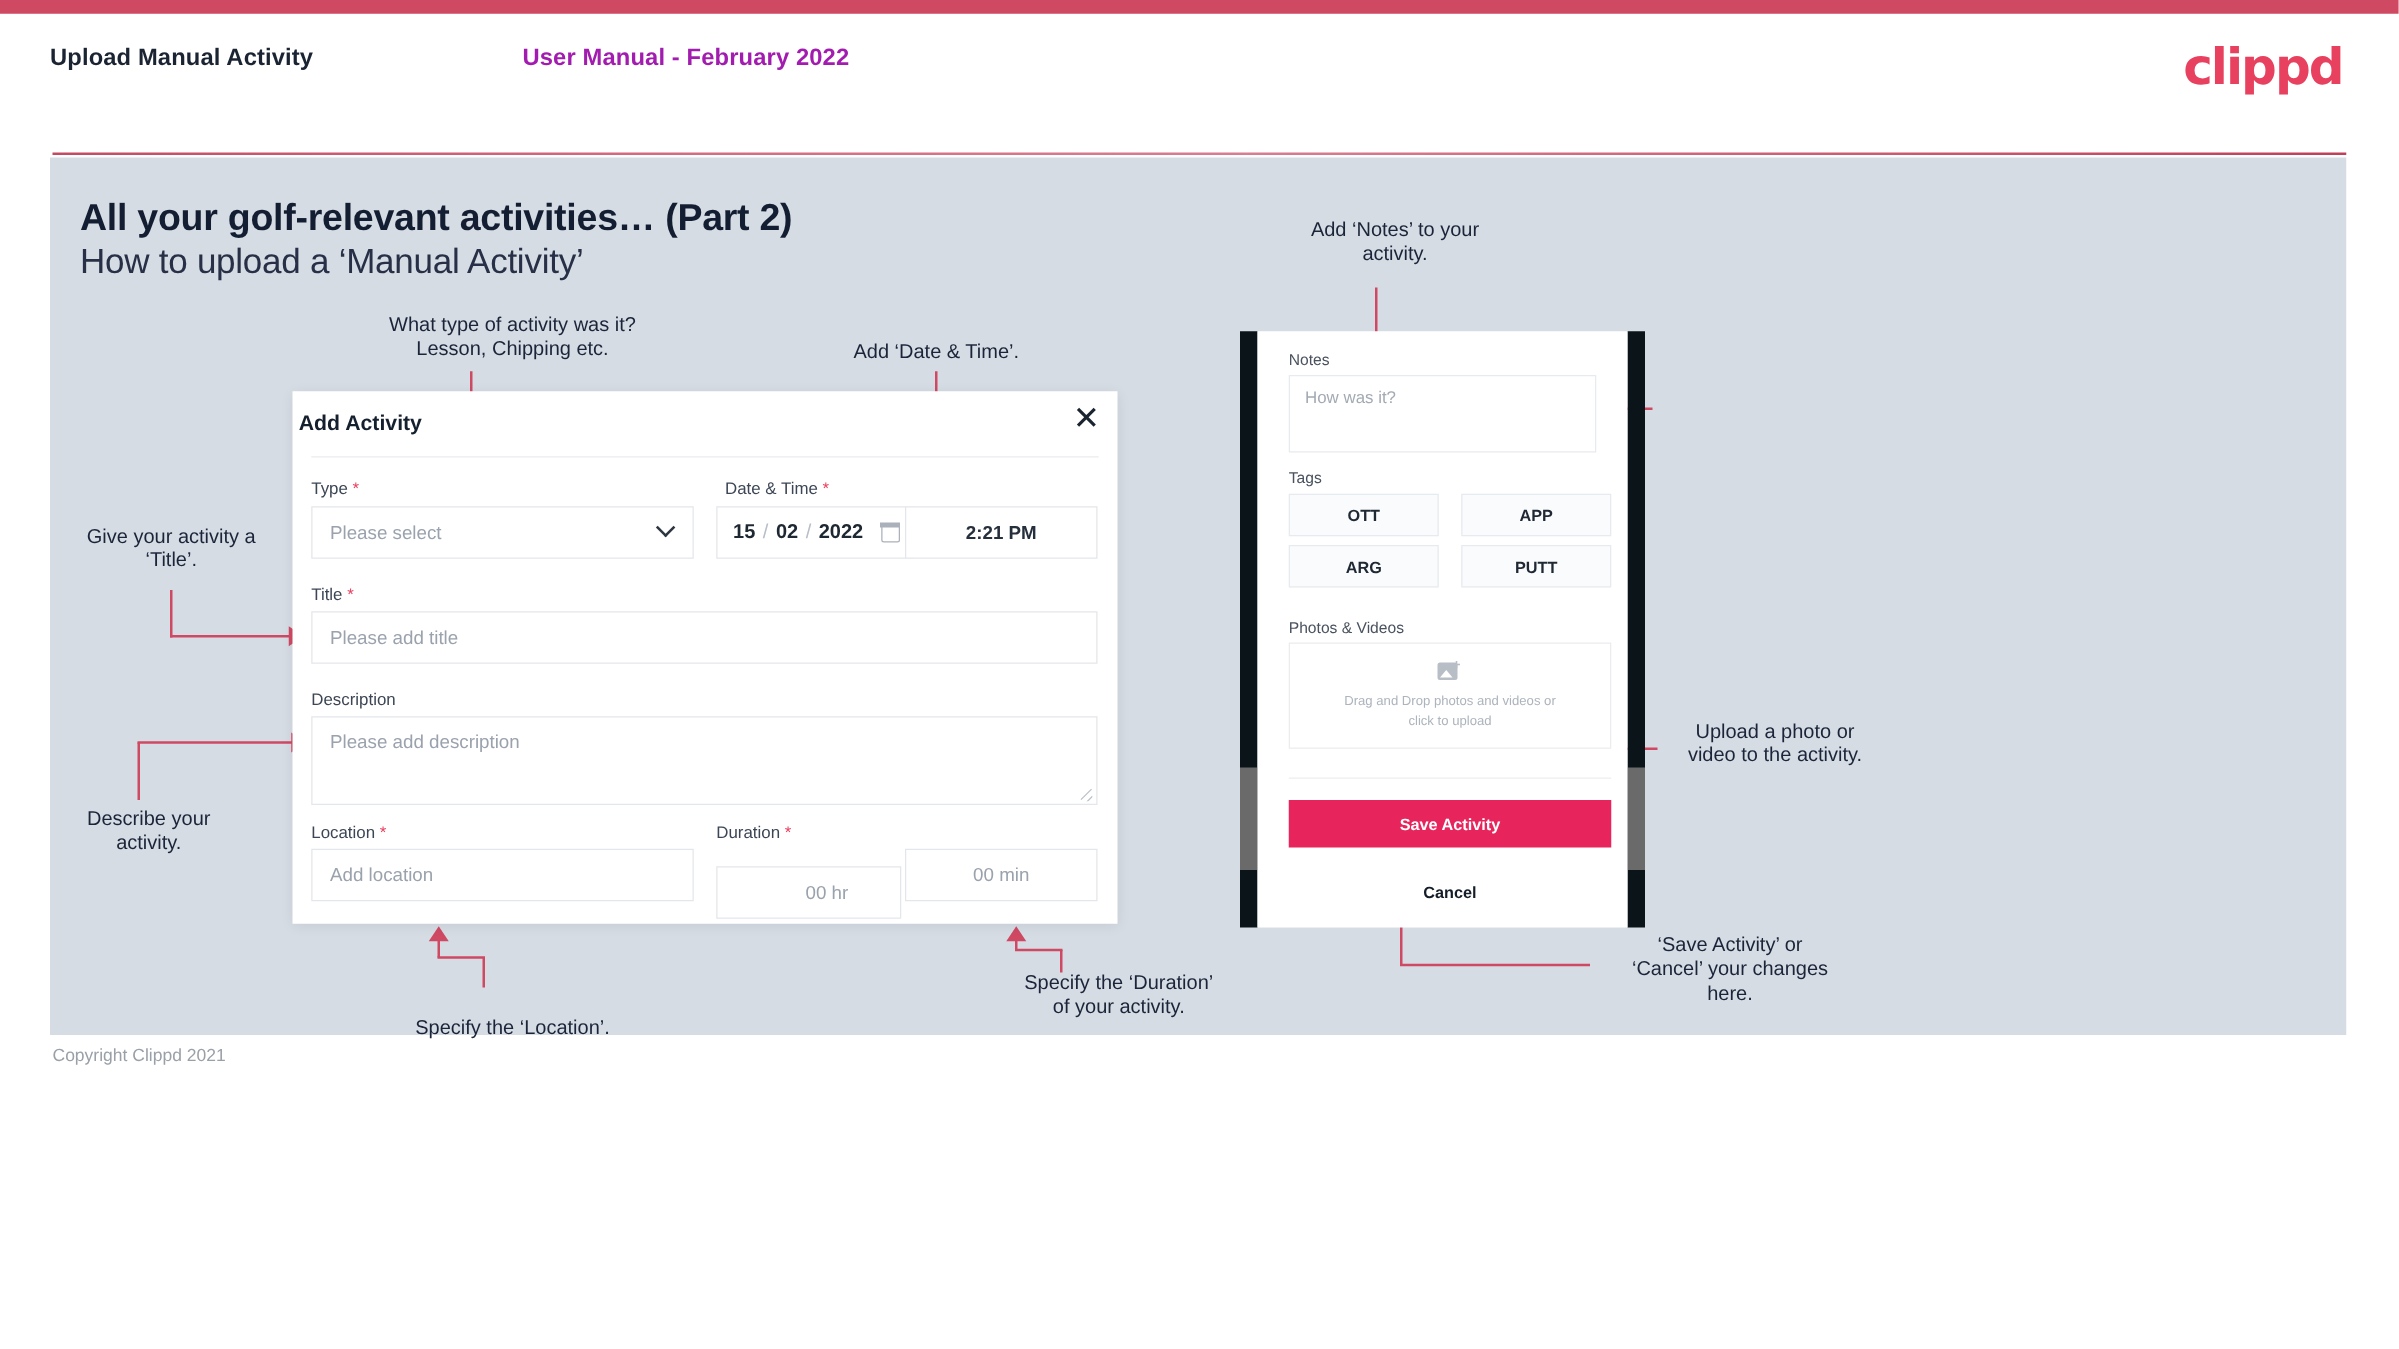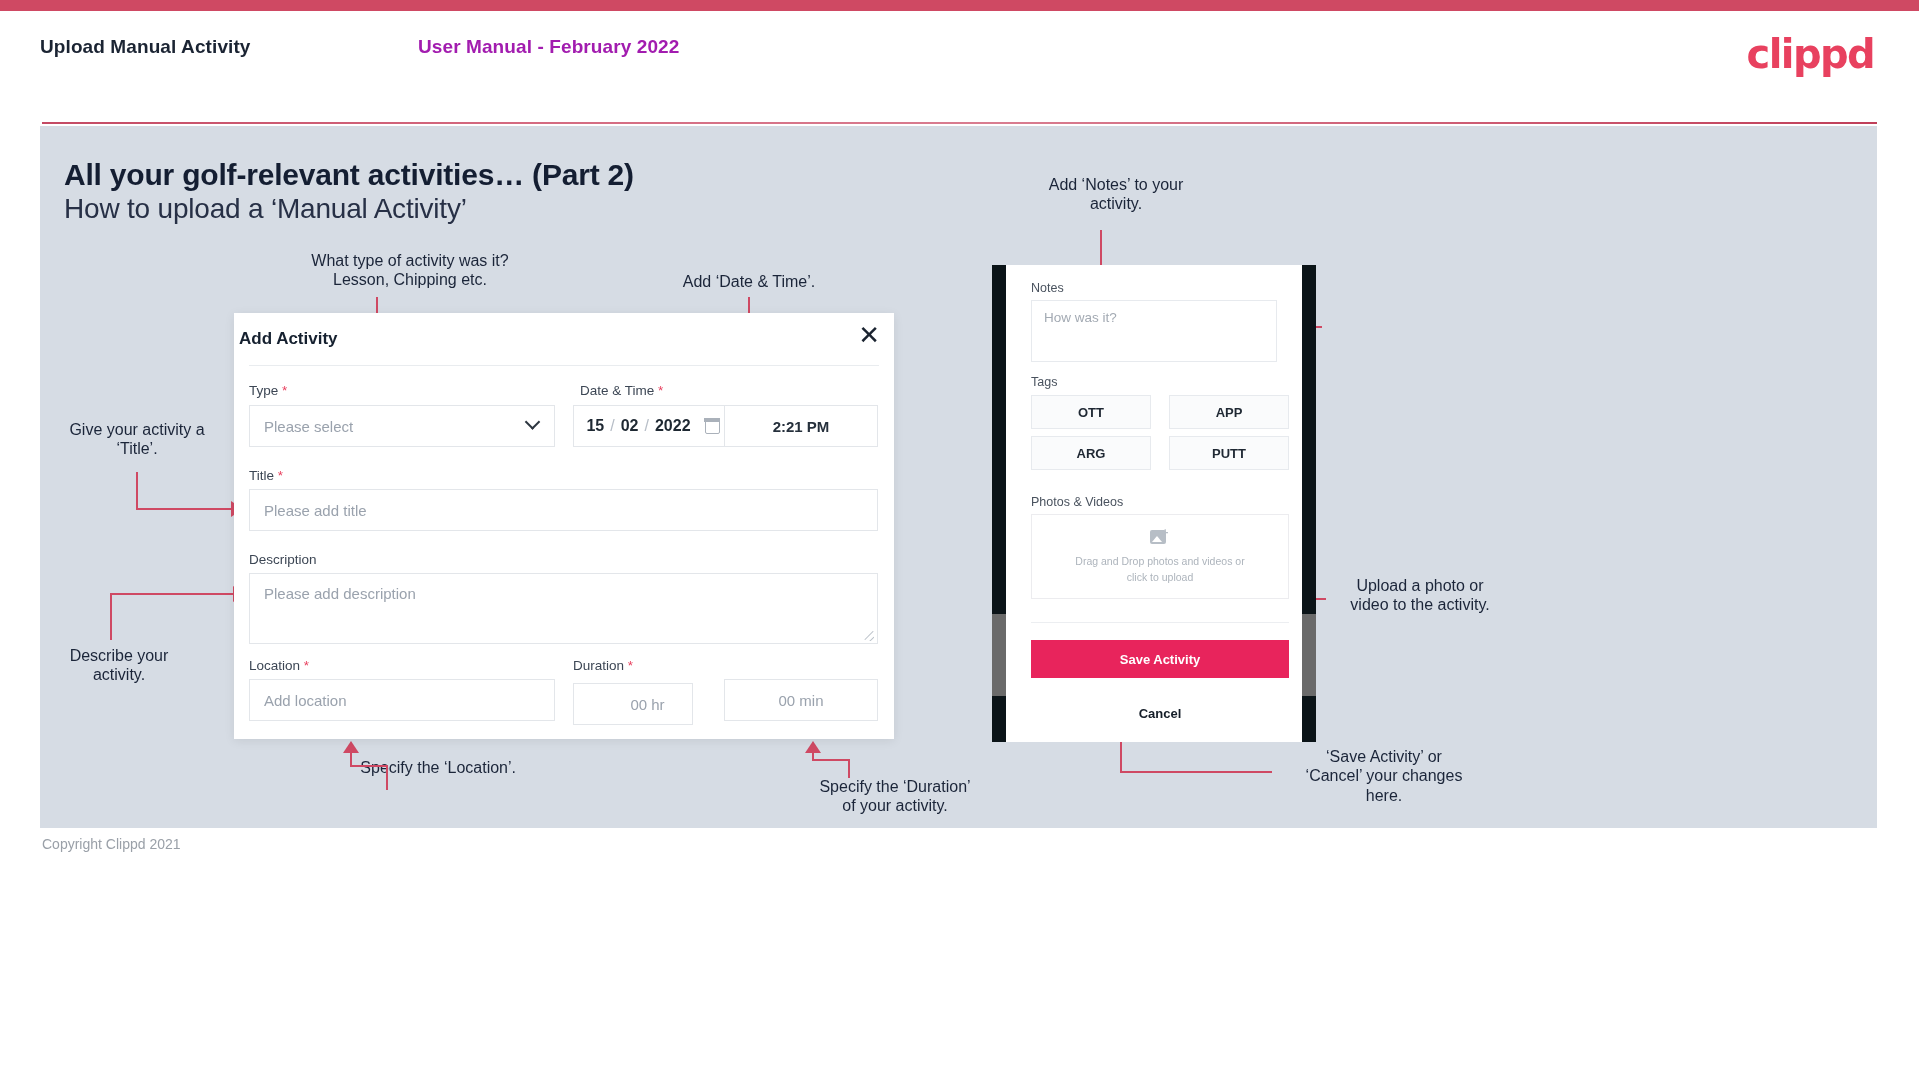--- a/index.html
+++ b/index.html
@@ -212,21 +212,21 @@
   <div class="title-main">All your golf-relevant activities… (Part 2)</div>
   <div class="title-sub">How to upload a ‘Manual Activity’</div>
 
   <div class="ann" style="left:288px; top:251px; width:244px; white-space:pre-line;">What type of activity was it?
 Lesson, Chipping etc.</div>
   <div class="ann" style="left:646px; top:272px; width:206px; white-space:pre-line;">Add ‘Date &amp; Time’.</div>
   <div class="ann" style="left:46px; top:420px; width:182px; white-space:pre-line;">Give your activity a
 ‘Title’.</div>
   <div class="ann" style="left:48px; top:646px; width:142px; white-space:pre-line;">Describe your
 activity.</div>
-  <div class="ann" style="left:304px; top:758px; width:212px; white-space:pre-line;text-align:right;">Specify the ‘Location’.</div>
+  <div class="ann" style="left:304px; top:813px; width:212px; white-space:pre-line;">Specify the ‘Location’.</div>
   <div class="ann" style="left:792px; top:777px; width:206px; white-space:pre-line;">Specify the ‘Duration’
 of your activity.</div>
   <div class="ann" style="left:1022px; top:175px; width:188px; white-space:pre-line;">Add ‘Notes’ to your
 activity.</div>
   <div class="ann" style="left:1326px; top:576px; width:188px; white-space:pre-line;">Upload a photo or
 video to the activity.</div>
   <div class="ann" style="left:1274px; top:747px; width:220px; white-space:pre-line;">‘Save Activity’ or
 ‘Cancel’ your changes
 here.</div>
 
@@ -330,21 +330,21 @@
       <span class="req">*</span>
     </div>
     <div class="inp" style="left:15px; top:366px; width:306px; height:42px;">
       <span>Add location</span>
     </div>
 
     <div class="fld-label" style="left:339px; top:345px;">
       <span>Duration</span>
       <span class="req">*</span>
     </div>
-    <div class="inp center" style="left:339px; top:370px; width:120px; height:42px;padding-left:29px;">
+    <div class="inp center" style="left:339px; top:380px; width:148px; height:42px;padding-left:29px;">
       <span>00 hr</span>
     </div>
     <div class="inp center" style="left:490px; top:366px; width:154px; height:42px;">
       <span>00 min</span>
     </div>
   </div>
 
   <div class="phone">
     <div class="phone-bezel-l"></div>
     <div class="scrollseg" style="left:0; top:349px; height:82px;"></div>

